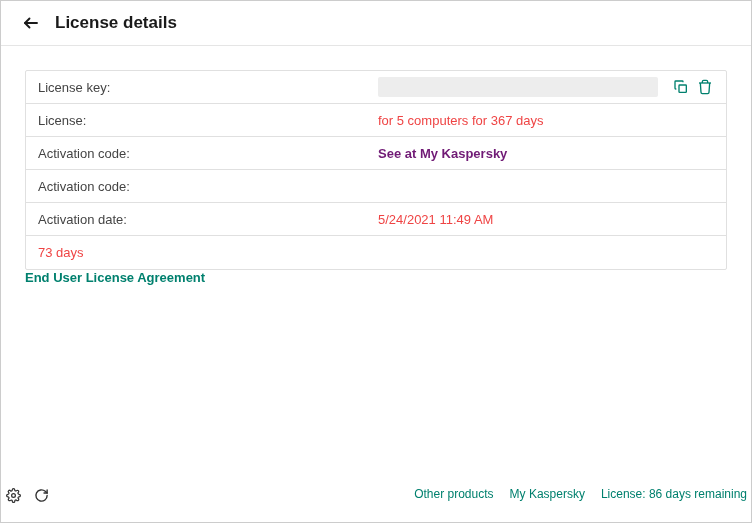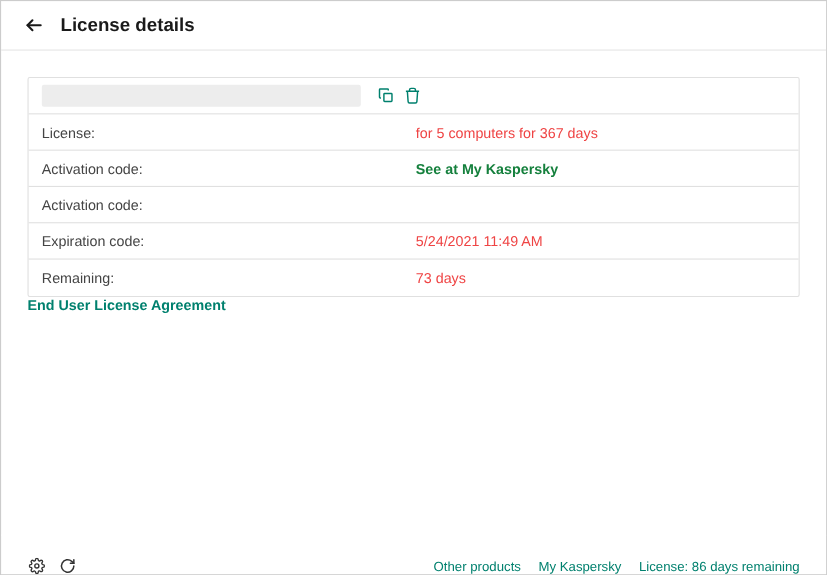--- a/index.html
+++ b/index.html
@@ -59,21 +59,21 @@
       width: 340px;
       color: #444;
     }
     .row-value {
       flex: 1;
       color: #ef4444;
       display: flex;
       align-items: center;
     }
     .row-value.link {
-      color: #15803d;
+      color: #701a75;
       font-weight: 600;
       cursor: pointer;
     }
     .masked {
       flex: 1;
       height: 20px;
       background: #ededed;
       border-radius: 2px;
       margin-right: 8px;
       max-width: 290px;
@@ -91,22 +91,22 @@
     .icon-btn svg { width: 16px; height: 16px; }
     .eula-link {
       color: #00806e;
       font-weight: 600;
       cursor: pointer;
       display: inline-block;
     }
     .footer {
       height: 36px;
       display: flex;
-      align-items: flex-end;
-      padding: 0 24px;
+      align-items: flex-start;
+      padding: 0 4px;
       border-top: 1px solid #fff;
     }
     .footer-left {
       display: flex;
       align-items: center;
       gap: 12px;
     }
     .footer-icon {
       width: 16px;
       height: 16px;
@@ -140,20 +140,21 @@
         <polyline points="10 18 4 12 10 6"></polyline>
       </svg>
     </div>
     <div class="title">License details</div>
   </div>
 
   <div class="content">
     <div class="table">
 
       <div class="row">
+        <div class="row-label">License key:</div>
         <div class="row-value">
           <div class="masked"></div>
           <div class="icon-btn">
             <svg viewBox="0 0 24 24" fill="none" stroke="currentColor" stroke-width="2">
               <rect x="9" y="9" width="11" height="11" rx="1"></rect>
               <path d="M5 15H4a1 1 0 0 1-1-1V4a1 1 0 0 1 1-1h10a1 1 0 0 1 1 1v1"></path>
             </svg>
           </div>
           <div class="icon-btn">
             <svg viewBox="0 0 24 24" fill="none" stroke="currentColor" stroke-width="2">
@@ -173,26 +174,25 @@
       <div class="row">
         <div class="row-label">Activation code:</div>
         <div class="row-value link">See at My Kaspersky</div>
       </div>
 
       <div class="row">
         <div class="row-label">Activation code:</div>
       </div>
 
       <div class="row">
-        <div class="row-label">Expiration code:</div>
+        <div class="row-label">Activation date:</div>
         <div class="row-value">5/24/2021 11:49 AM</div>
       </div>
 
       <div class="row">
-        <div class="row-label">Remaining:</div>
         <div class="row-value">73 days</div>
       </div>
 
     </div>
 
     <div class="eula-link">End User License Agreement</div>
   </div>
 
   <div class="footer">
     <div class="footer-left">

